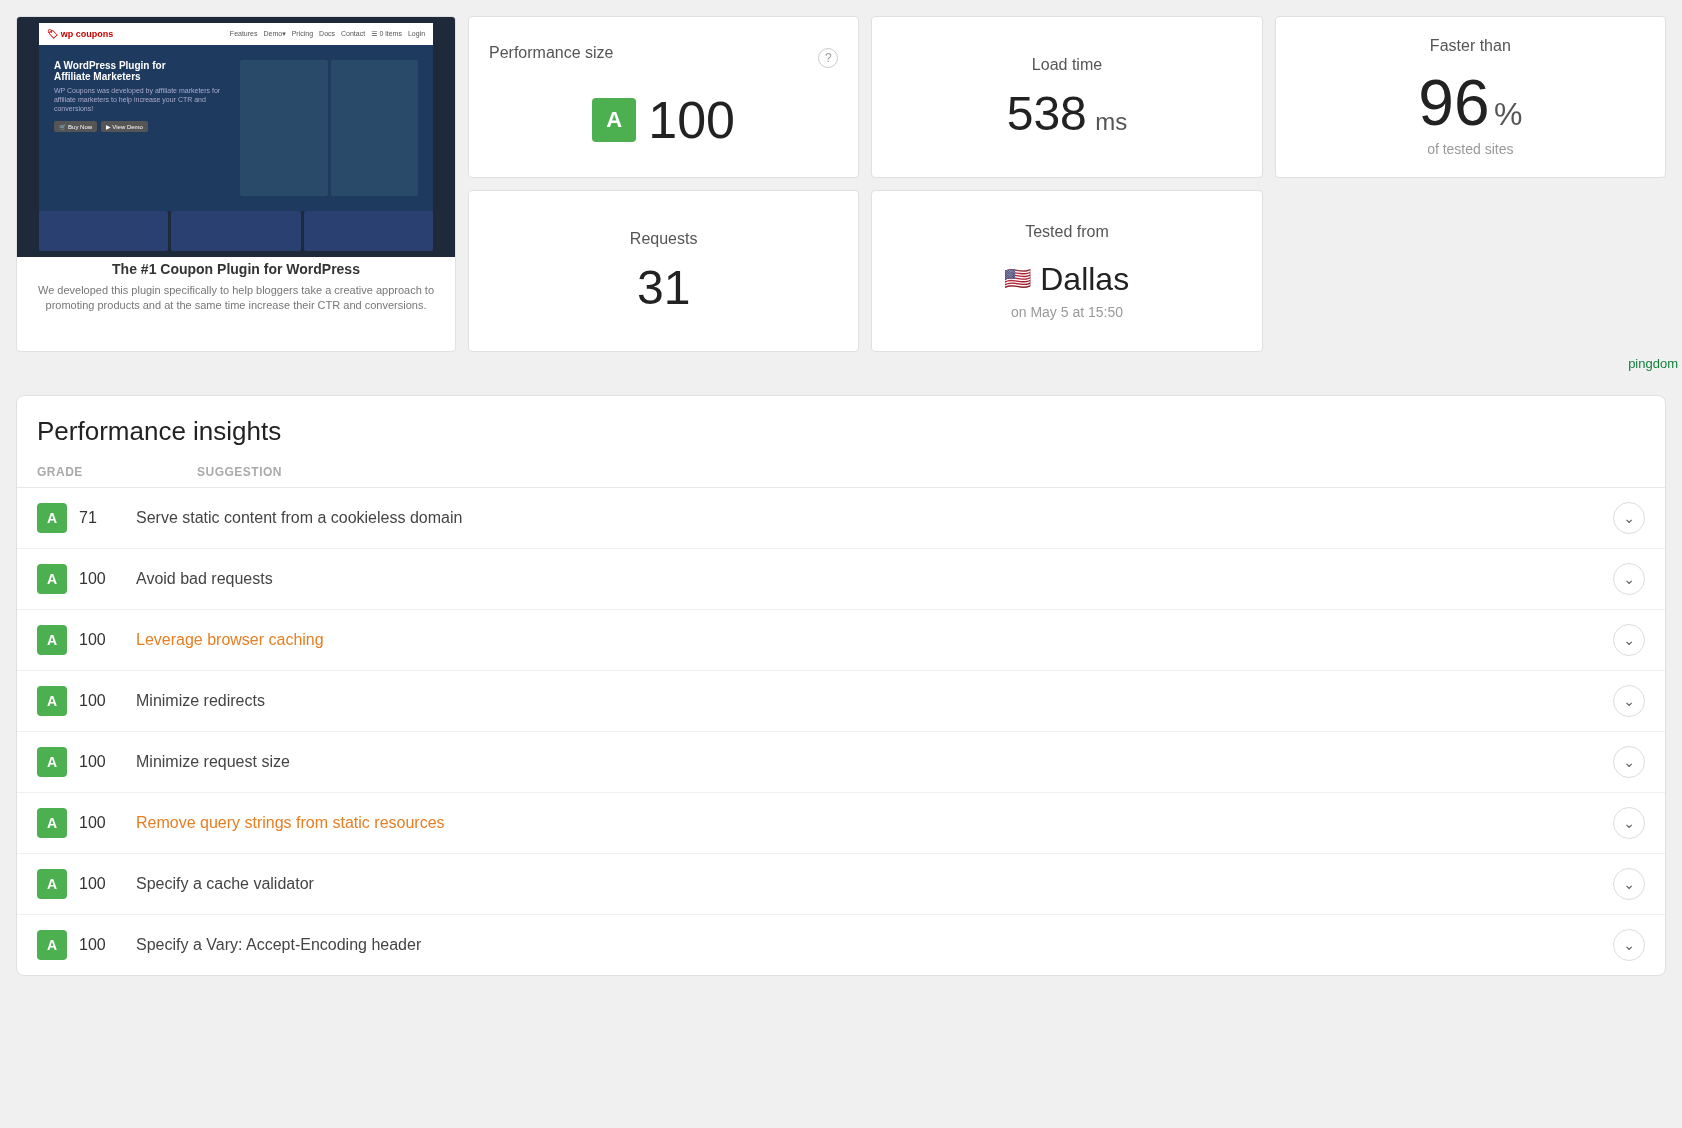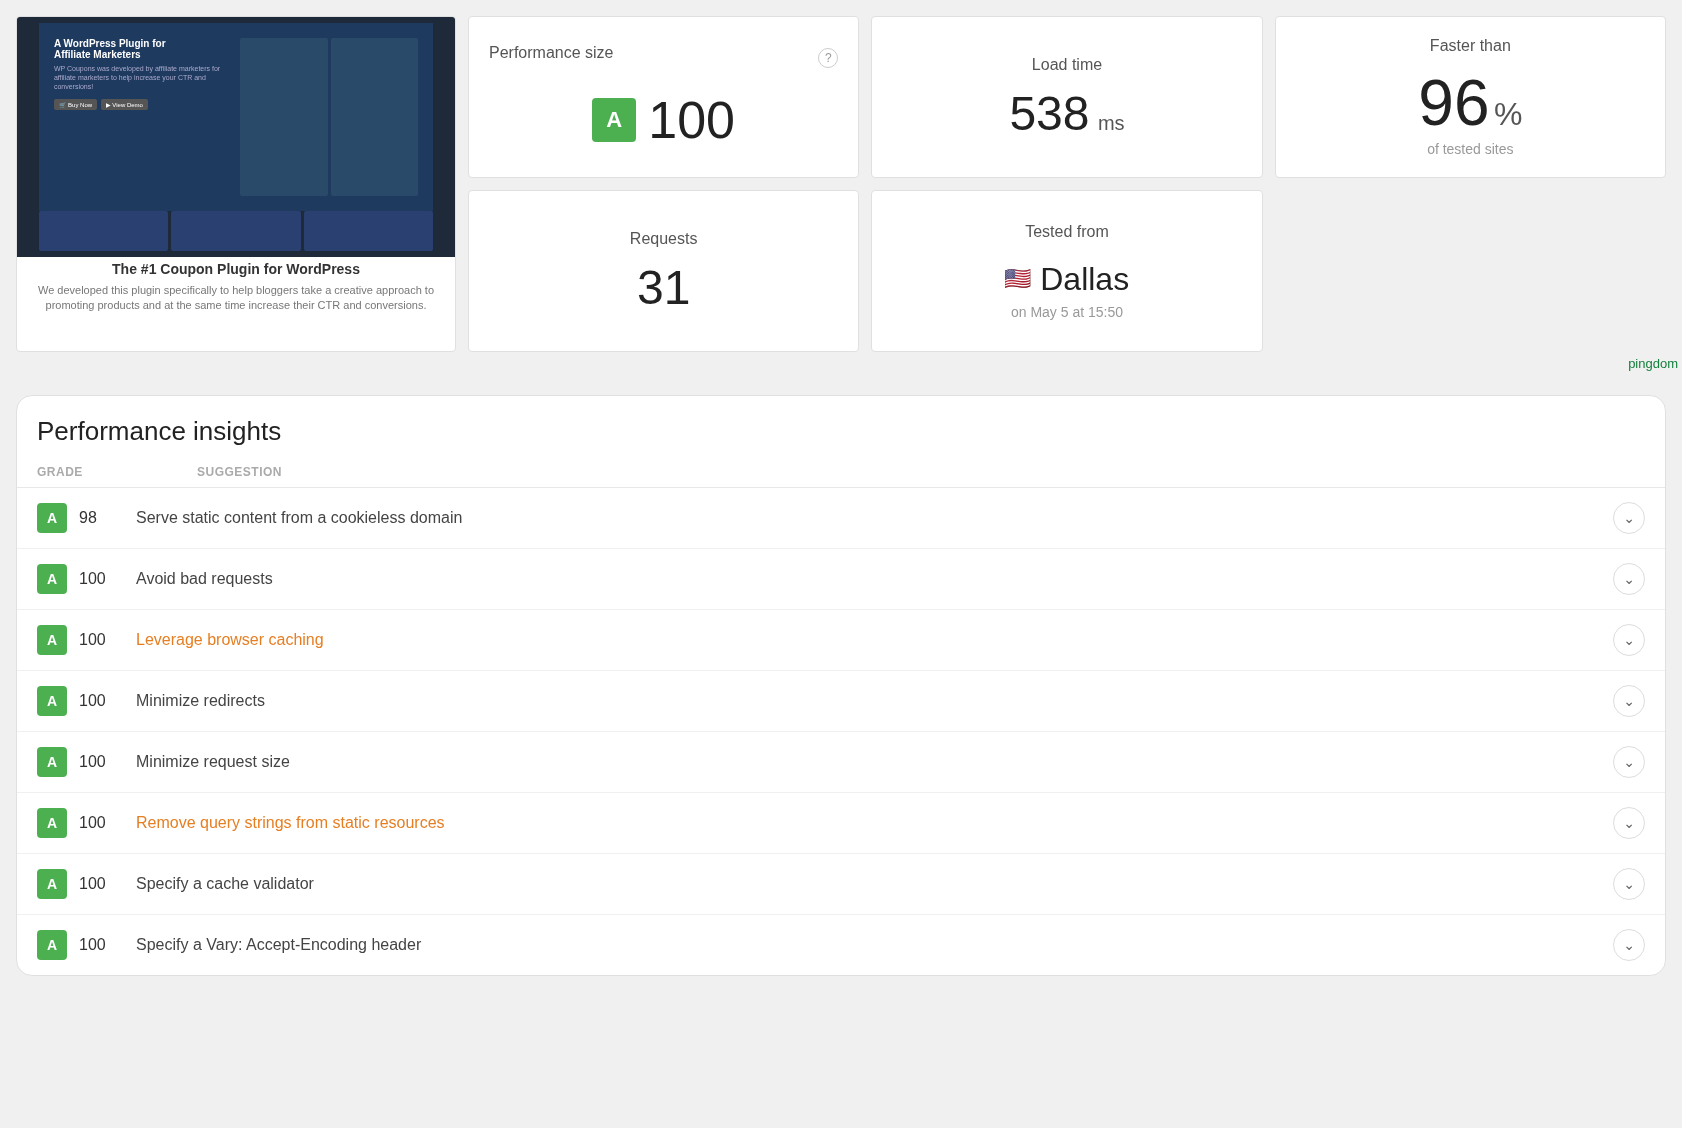--- a/index.html
+++ b/index.html
@@ -149,21 +149,21 @@
       margin-bottom: 16px;
       text-align: center;
     }
     .metric-value {
       font-size: 48px;
       font-weight: 300;
       color: #222;
       line-height: 1;
     }
     .metric-unit {
-      font-size: 20px;
+      font-size: 24px;
       color: #555;
       margin-left: 4px;
     }
     .metric-sub {
       font-size: 14px;
       color: #999;
       margin-top: 6px;
       text-align: center;
     }
     .performance-grade-row {
@@ -236,21 +236,21 @@
     .pingdom-watermark {
       text-align: right;
       padding: 4px 4px 8px 0;
       font-size: 13px;
       color: #15803d;
     }
     .insights-section {
       background: #fff;
       margin: 16px;
       border: 1px solid #e0e0e0;
-      border-radius: 16px;
+      border-radius: 8px;
     }
     .insights-title {
       font-size: 26px;
       font-weight: 400;
       color: #222;
       padding: 20px 20px 10px 20px;
     }
     .insights-table-header {
       display: grid;
       grid-template-columns: 160px 1fr;
@@ -317,20 +317,32 @@
     }
   </style>
 </head>
 <body>
 
 <div class="top-section">
 
   <div class="preview-card">
     <div class="preview-card-inner">
       <div class="preview-mockup">
+        <div class="mockup-nav">
+          <span class="mockup-logo">🏷 wp coupons</span>
+          <div class="mockup-nav-links">
+            <span>Features</span>
+            <span>Demo▾</span>
+            <span>Pricing</span>
+            <span>Docs</span>
+            <span>Contact</span>
+            <span>☰ 0 items</span>
+            <span>Login</span>
+          </div>
+        </div>
         <div class="mockup-hero">
           <div class="mockup-hero-text">
             <h3>A WordPress Plugin for<br>Affiliate Marketers</h3>
             <p>WP Coupons was developed by affiliate marketers for affiliate marketers to help increase your CTR and conversions!</p>
             <div class="mockup-hero-btns">
               <span class="mockup-btn">🛒 Buy Now</span>
               <span class="mockup-btn">▶ View Demo</span>
             </div>
           </div>
           <div class="mockup-screenshots">
@@ -407,21 +419,21 @@
 
 <div class="insights-section">
   <h2 class="insights-title">Performance insights</h2>
   <div class="insights-table-header">
     <span class="table-col-header">GRADE</span>
     <span class="table-col-header">SUGGESTION</span>
   </div>
   <div id="insights-rows">
       <div class="insight-row">
     <div class="insight-grade">A</div>
-    <span class="insight-score">98</span>
+    <span class="insight-score">71</span>
     <span class="insight-text">Serve static content from a cookieless domain</span>
     <button class="expand-btn">⌄</button>
   </div>
       <div class="insight-row">
     <div class="insight-grade">A</div>
     <span class="insight-score">100</span>
     <span class="insight-text">Avoid bad requests</span>
     <button class="expand-btn">⌄</button>
   </div>
       <div class="insight-row">

